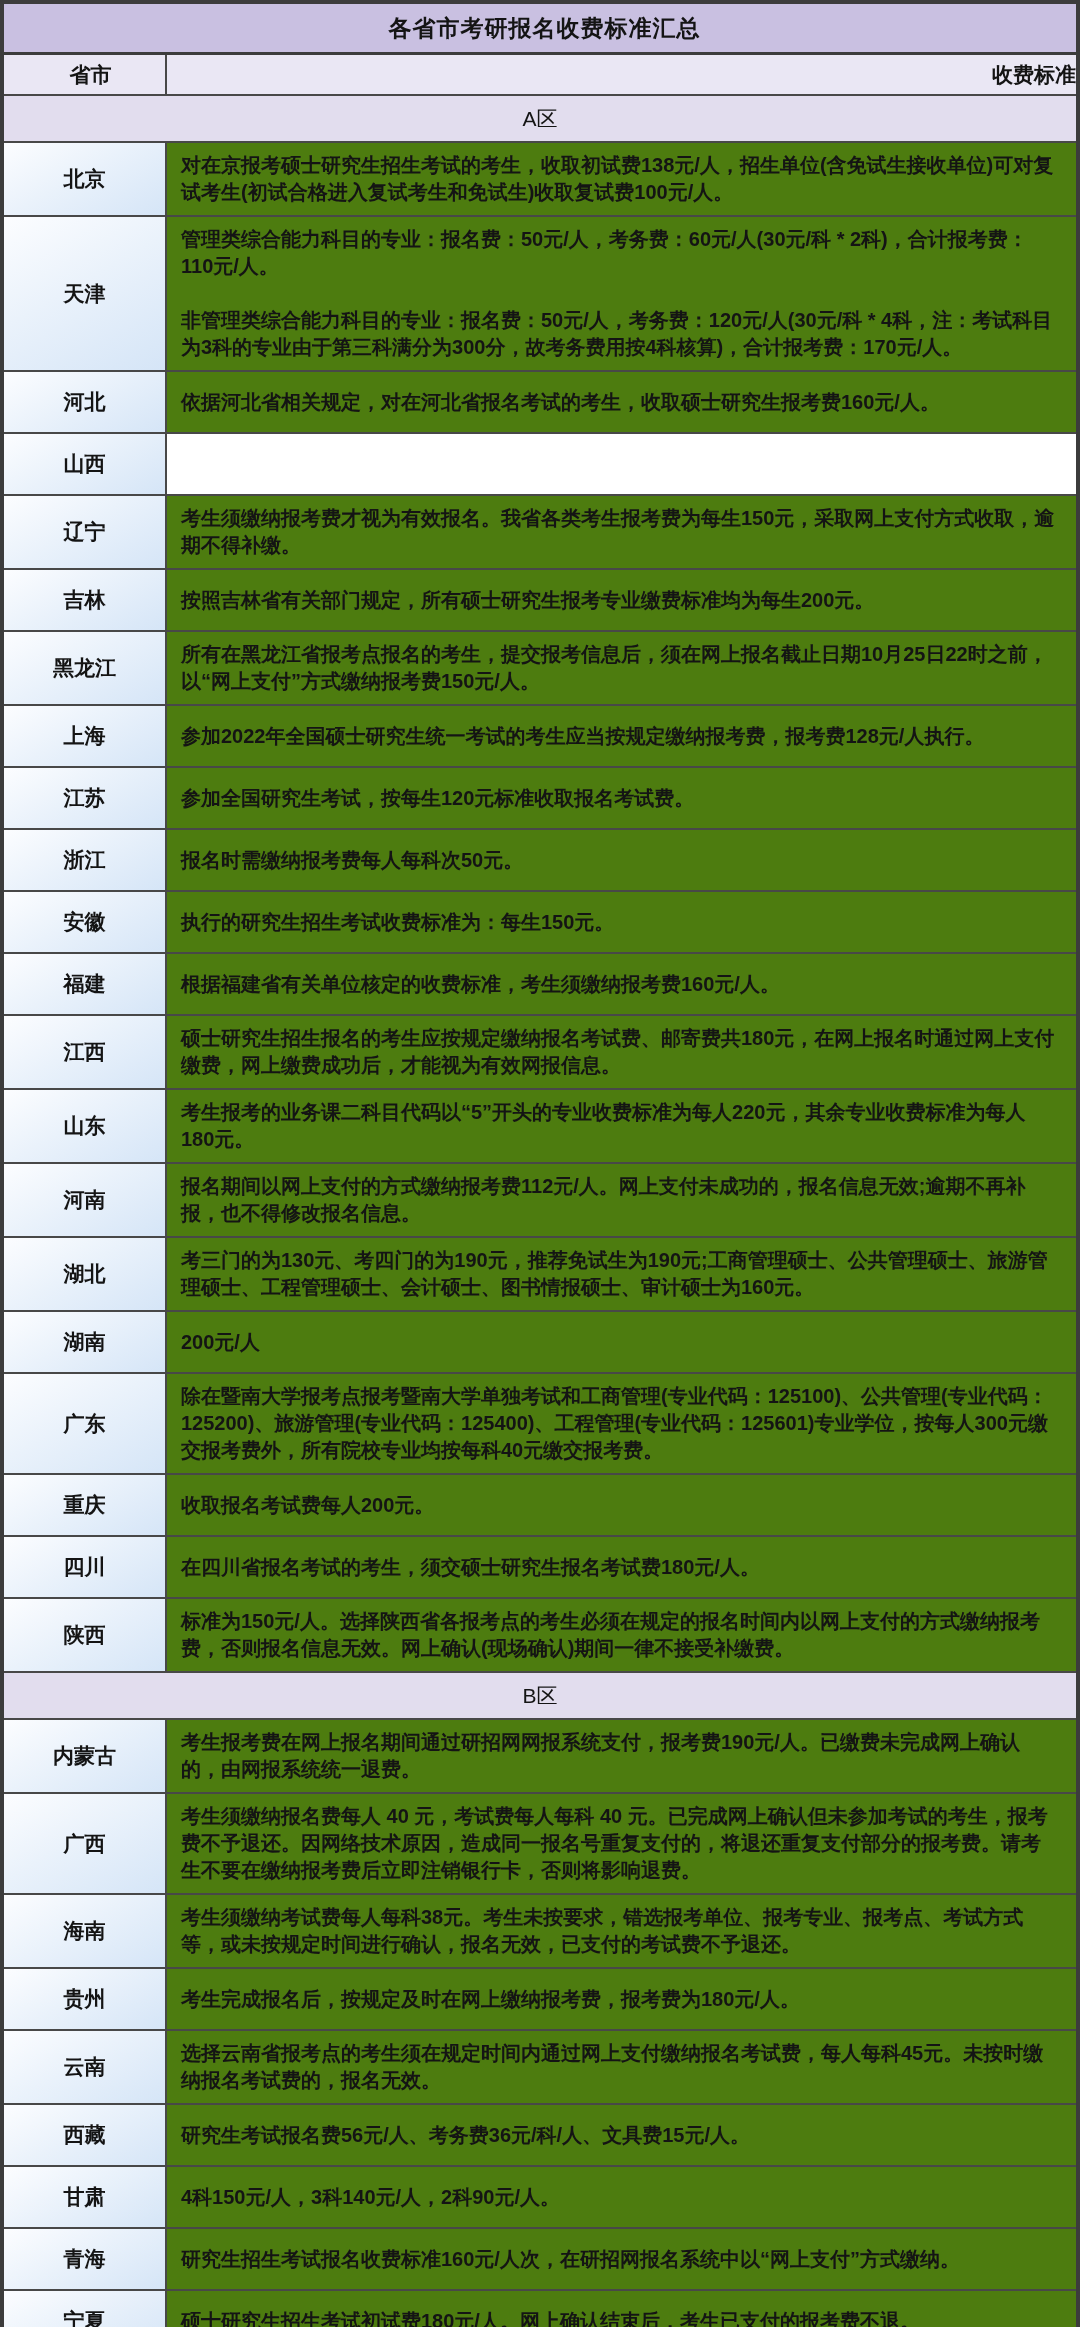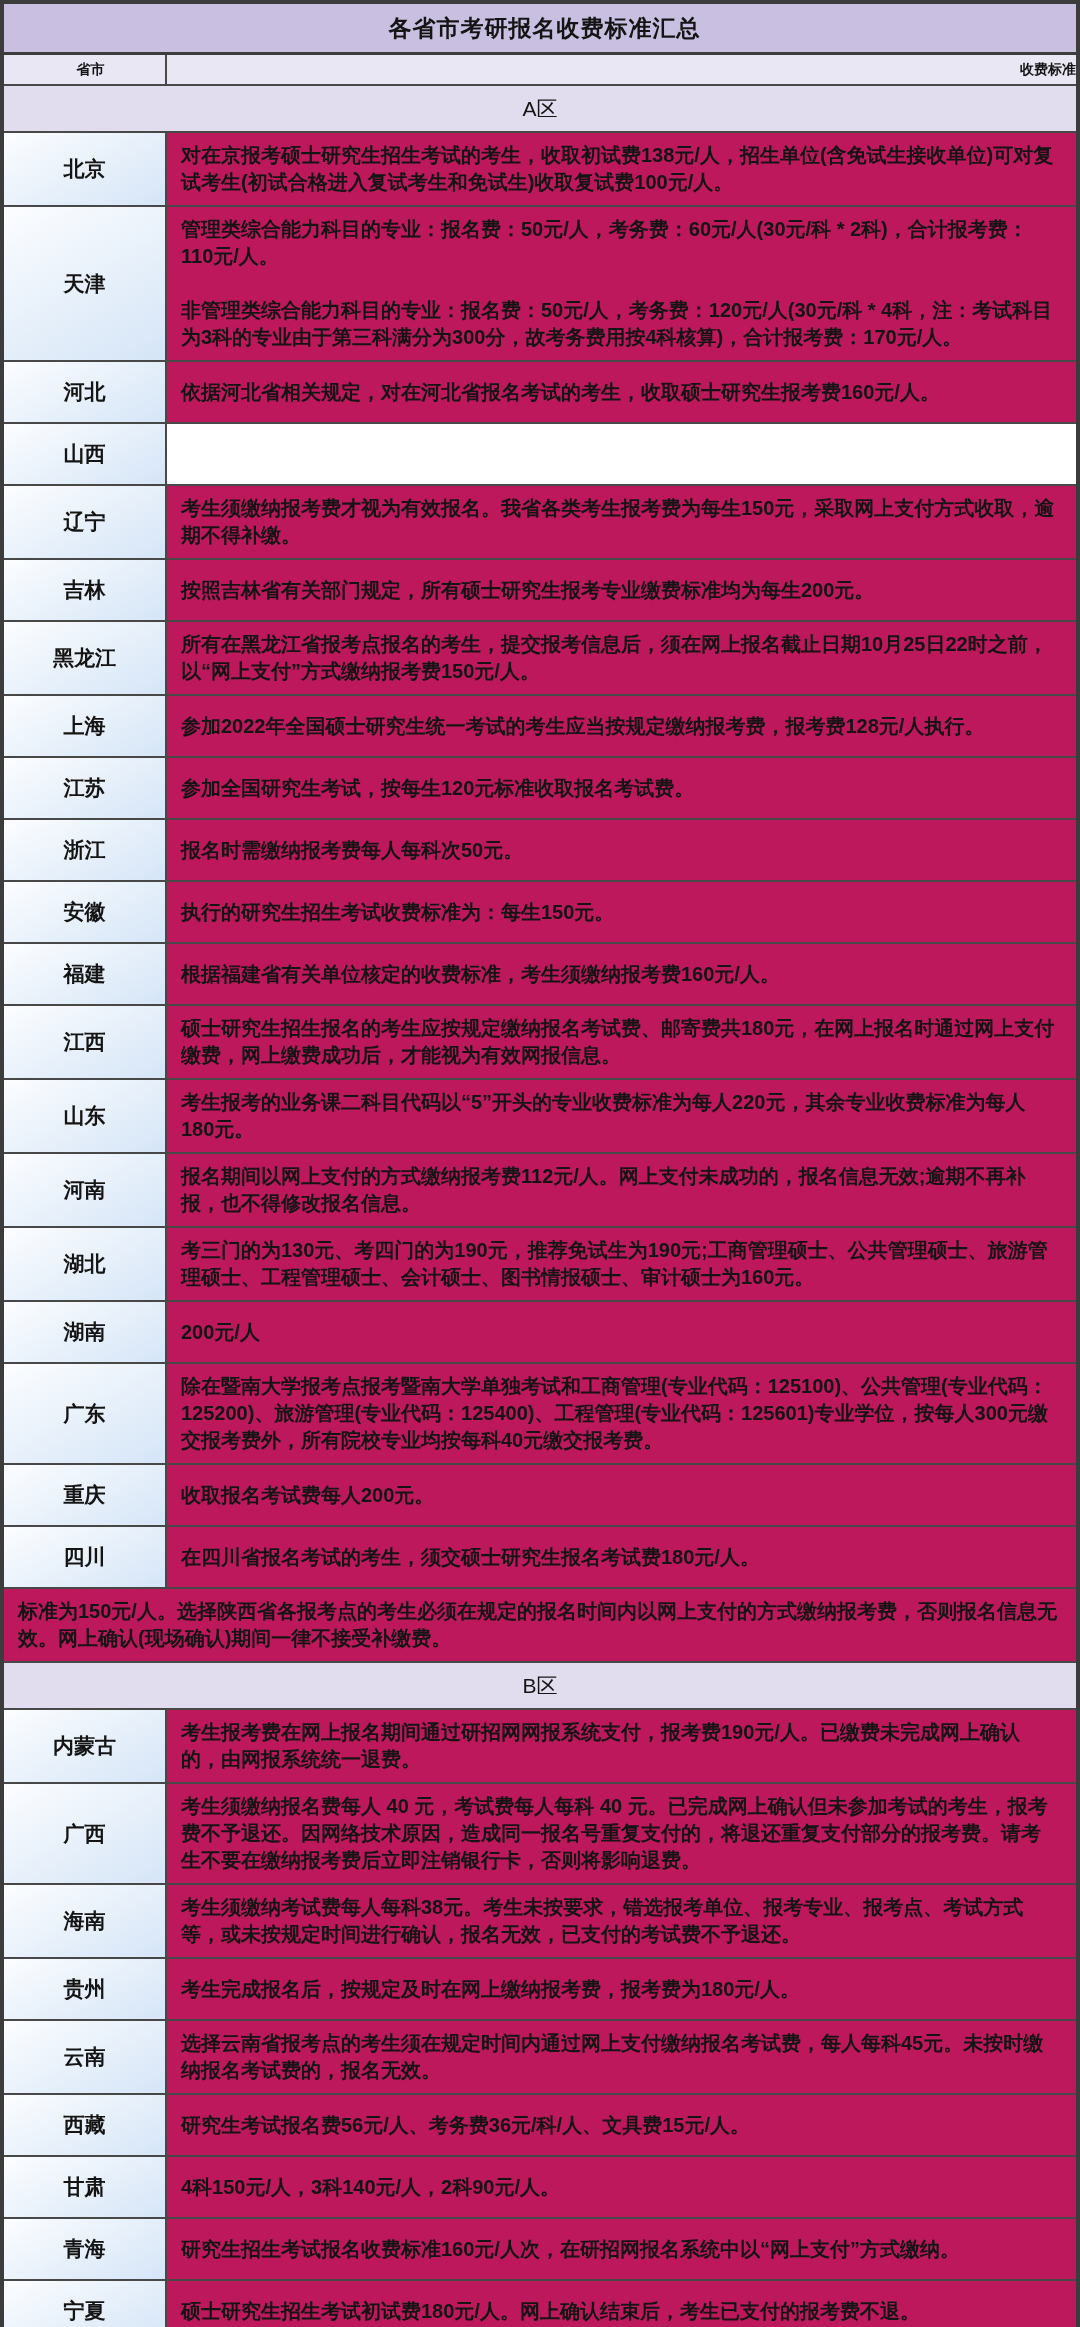--- a/index.html
+++ b/index.html
@@ -25,21 +25,21 @@
     font-weight: 700;
     padding: 9px 0 8px 9px;
     letter-spacing: 1px;
   }
   .head-row {
     display: flex;
     background: #eae7f4;
     border-bottom: 2px solid #484848;
     font-weight: 700;
   }
-  .head-cell { padding: 6px 0 5px 12px; font-size: 14px; text-align: center; }
+  .head-cell { padding: 6px 0 5px 12px; font-size: 21px; text-align: center; }
   .head-province {
     width: 163px;
     flex-shrink: 0;
     border-right: 2px solid #484848;
     box-sizing: border-box;
   }
   .head-standard { flex: 1; text-align: right; }
   .section-bar {
     background: #e2ddee;
     border-bottom: 2px solid #484848;
@@ -63,21 +63,21 @@
     align-items: center;
     justify-content: center;
     font-size: 21px;
     font-weight: 700;
     background: linear-gradient(150deg, #fcfdff 0%, #eaf2fb 45%, #d5e5f7 100%);
     padding: 16px;
     text-align: center;
   }
   .cell.standard {
     flex: 1;
-    background: #be185d;
+    background: #4d7c0f;
     display: flex;
     align-items: center;
     padding: 9px 18px 9px 14px;
     font-size: 20px;
     font-weight: 600;
     line-height: 1.35;
     white-space: pre-line;
     text-align: left;
   }
 </style>
@@ -169,20 +169,21 @@
       </div>
       <div class="row">
         <div class="cell province">重庆</div>
         <div class="cell standard">收取报名考试费每人200元。</div>
       </div>
       <div class="row">
         <div class="cell province">四川</div>
         <div class="cell standard">在四川省报名考试的考生，须交硕士研究生报名考试费180元/人。</div>
       </div>
       <div class="row">
+        <div class="cell province">陕西</div>
         <div class="cell standard">标准为150元/人。选择陕西省各报考点的考生必须在规定的报名时间内以网上支付的方式缴纳报考费，否则报名信息无效。网上确认(现场确认)期间一律不接受补缴费。</div>
       </div>
       <div class="section-bar">B区</div>
       <div class="row">
         <div class="cell province">内蒙古</div>
         <div class="cell standard">考生报考费在网上报名期间通过研招网网报系统支付，报考费190元/人。已缴费未完成网上确认的，由网报系统统一退费。</div>
       </div>
       <div class="row">
         <div class="cell province">广西</div>
         <div class="cell standard">考生须缴纳报名费每人 40 元，考试费每人每科 40 元。已完成网上确认但未参加考试的考生，报考费不予退还。因网络技术原因，造成同一报名号重复支付的，将退还重复支付部分的报考费。请考生不要在缴纳报考费后立即注销银行卡，否则将影响退费。</div>

